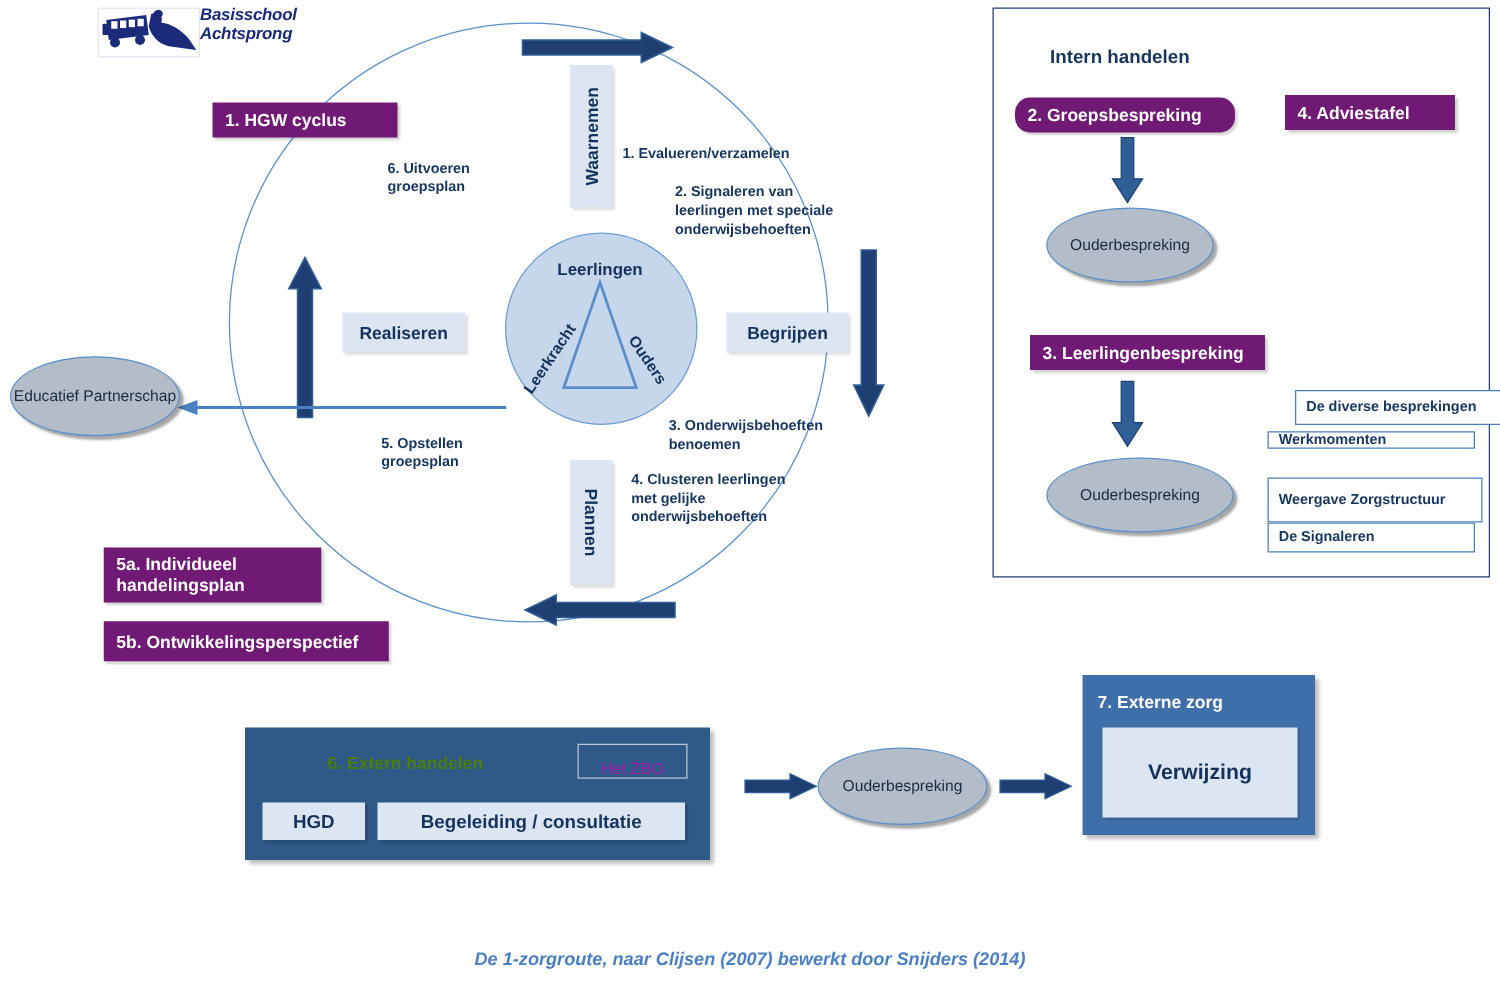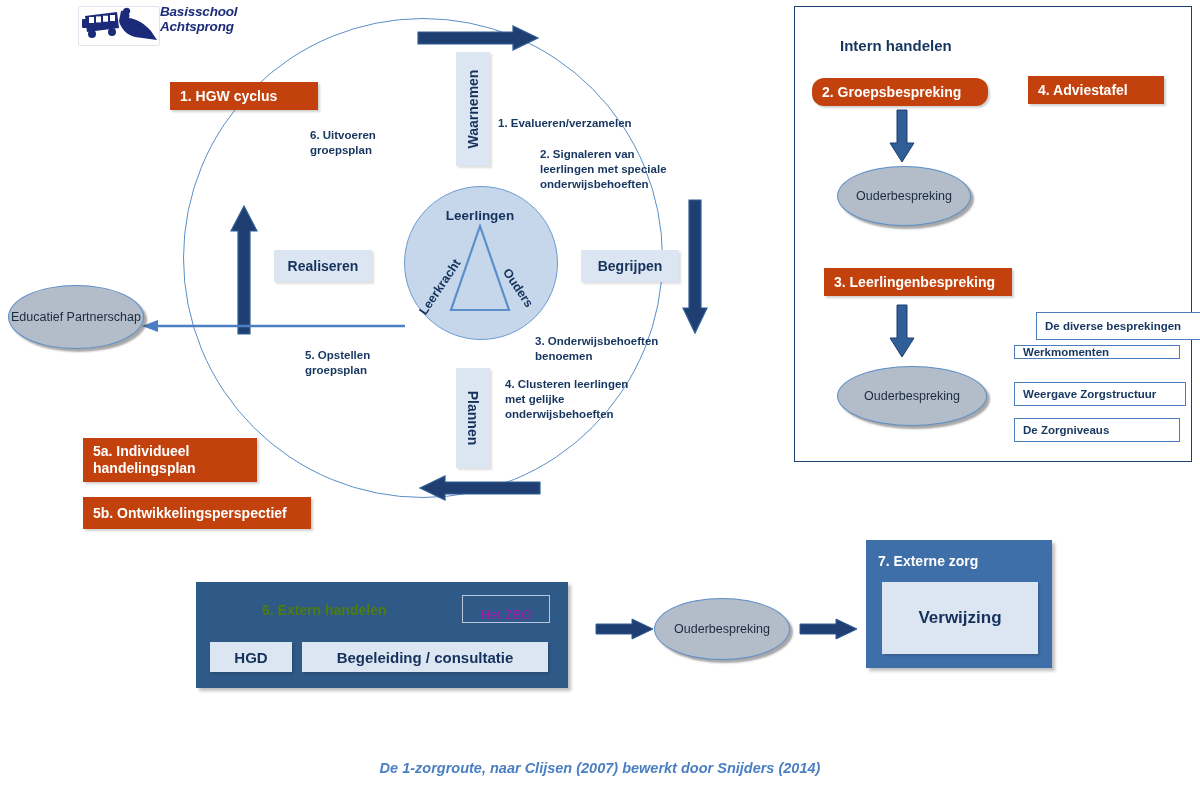--- a/index.html
+++ b/index.html
@@ -27,21 +27,21 @@
   }
   .logo-text{
     left:160px; top:4px; width:160px;
     font-size:13.5px; font-weight:bold; font-style:italic;
     color:#1b2b7a; line-height:1.12; letter-spacing:-0.2px;
   }
   .logo-text span{display:block;}
 
   
   .dbox{            
-    background:#c2410c;
+    background:#701a75;
     color:#ffffff;
     font-weight:bold;
     display:flex; align-items:center;
     box-sizing:border-box;
     padding:3px 10px;
     box-shadow:2px 2px 2px rgba(0,0,0,0.18);
     font-size:14px;
     line-height:1.2;
   }
   .lbox{            
@@ -266,25 +266,25 @@
   <div class="abs oval" style="left:837px; top:366px; width:150px; height:60px;">
     <span>Ouderbespreking</span>
   </div>
 
   <div class="abs linkbox" style="left:1036px; top:312px; width:166px; height:28px;">
     <span>De diverse besprekingen</span>
   </div>
   <div class="abs linkbox" style="left:1014px; top:345px; width:166px; height:14px;">
     <span>Werkmomenten</span>
   </div>
-  <div class="abs linkbox" style="left:1014px; top:382px; width:172px; height:24px;">
+  <div class="abs linkbox" style="left:1014px; top:382px; width:172px; height:36px;">
     <span>Weergave Zorgstructuur</span>
   </div>
   <div class="abs linkbox" style="left:1014px; top:418px; width:166px; height:24px;">
-    <span>De Zorgniveaus</span>
+    <span>De Signaleren</span>
   </div>
 
   <div class="abs" style="left:196px; top:582px; width:372px; height:106px;
        background:#2f5986; box-shadow:3px 3px 3px rgba(0,0,0,0.25);"></div>
 
   <div class="abs" style="left:262px; top:598px; width:180px; height:24px;
        color:#4d7c0f; font-weight:bold; font-size:14px; display:flex; align-items:center;">6. Extern handelen</div>
 
   <div class="abs" style="left:462px; top:595px; width:86px; height:26px;
        border:1.4px solid #b9c8dc; color:#a21caf; font-size:13px;

